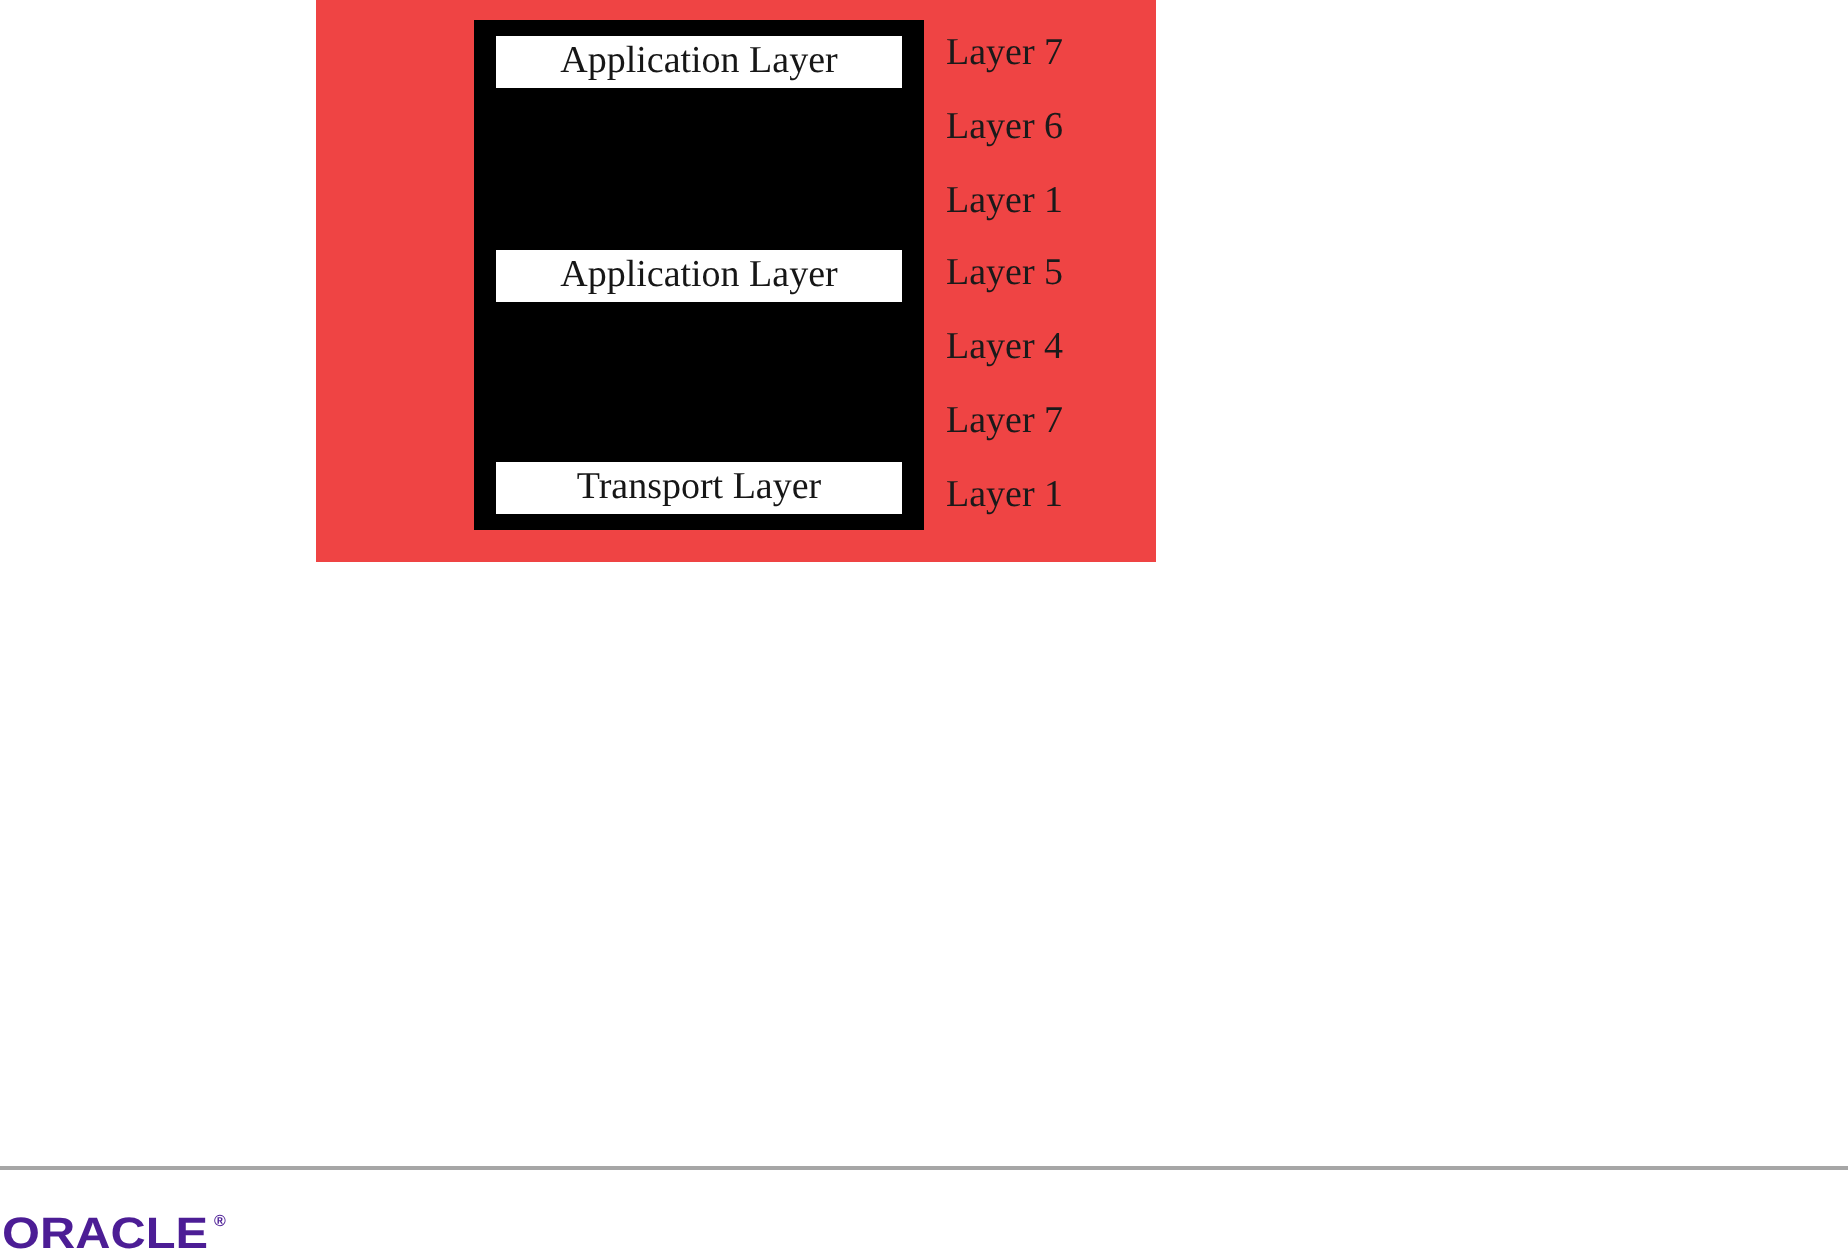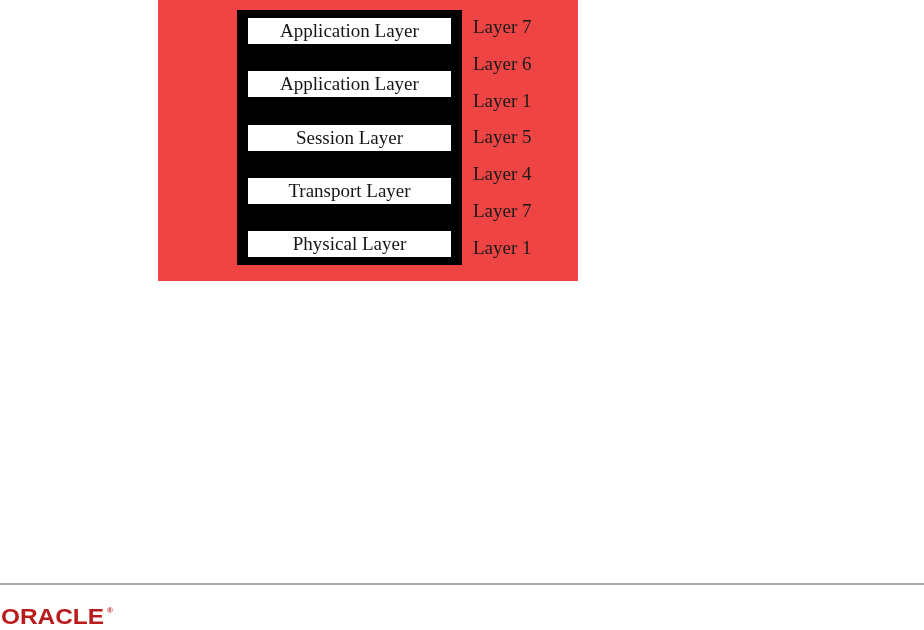--- a/index.html
+++ b/index.html
@@ -100,39 +100,37 @@
 </head>
 <body>
 
 <div class="slide">
 
   <figure class="figure-region">
 
     <div class="stack">
       <div class="layer-box">Application Layer</div>
       <div class="layer-box">Application Layer</div>
-      <div class="layer-box">Session Layer</div>
       <div class="layer-box">Transport Layer</div>
-      <div class="layer-box">Physical Layer</div>
     </div>
 
     <div class="labels">
       <div class="layer-num">Layer 7</div>
       <div class="layer-num">Layer 6</div>
       <div class="layer-num">Layer 1</div>
       <div class="layer-num">Layer 5</div>
       <div class="layer-num">Layer 4</div>
       <div class="layer-num">Layer 7</div>
       <div class="layer-num">Layer 1</div>
     </div>
 
   </figure>
 
   <div class="footer-rule" style="background: rgb(166, 166, 166);"></div>
 
-  <div class="oracle-logo" style="color: #b91c1c;">
+  <div class="oracle-logo" style="color: #4c1d95;">
     <svg width="120" height="24" viewBox="0 0 120 24">
       <text x="0" y="20" font-size="22" textLength="103" lengthAdjust="spacingAndGlyphs">ORACLE</text>
       <text x="106" y="9" font-size="8">®</text>
     </svg>
   </div>
 
 </div>
 
 </body></html>

